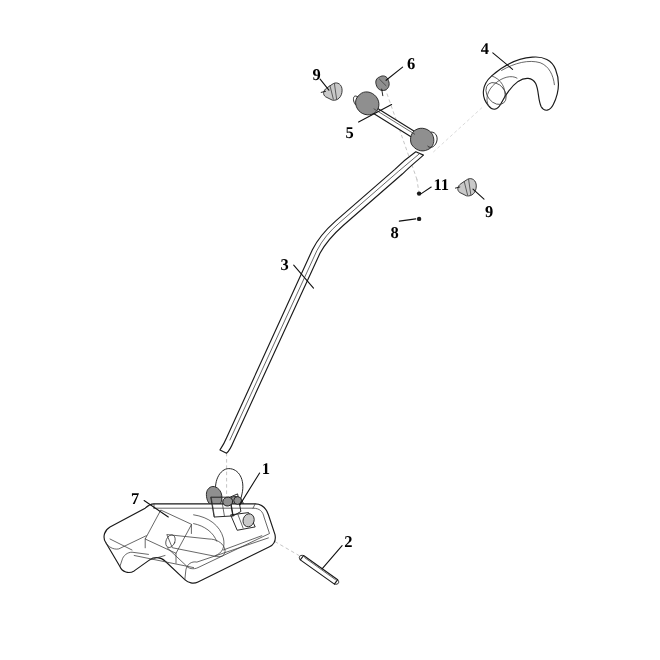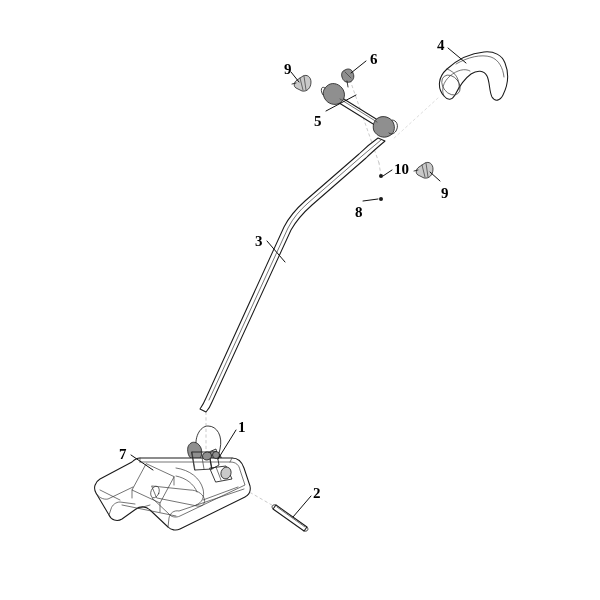--- a/index.html
+++ b/index.html
@@ -329,15 +329,15 @@
   <div class="callout-label" style="left:238px; top:420px;">1</div>
   <div class="callout-label" style="left:313px; top:486px;">2</div>
   <div class="callout-label" style="left:255px; top:234px;">3</div>
   <div class="callout-label" style="left:437px; top:38px;">4</div>
   <div class="callout-label" style="left:314px; top:114px;">5</div>
   <div class="callout-label" style="left:370px; top:52px;">6</div>
   <div class="callout-label" style="left:119px; top:447px;">7</div>
   <div class="callout-label" style="left:355px; top:205px;">8</div>
   <div class="callout-label" style="left:284px; top:62px;">9</div>
   <div class="callout-label" style="left:441px; top:186px;">9</div>
-  <div class="callout-label" style="left:394px; top:162px;">10</div>
+  <div class="callout-label" style="left:394px; top:162px;">11</div>
 
 </div>
 
 </body></html>

